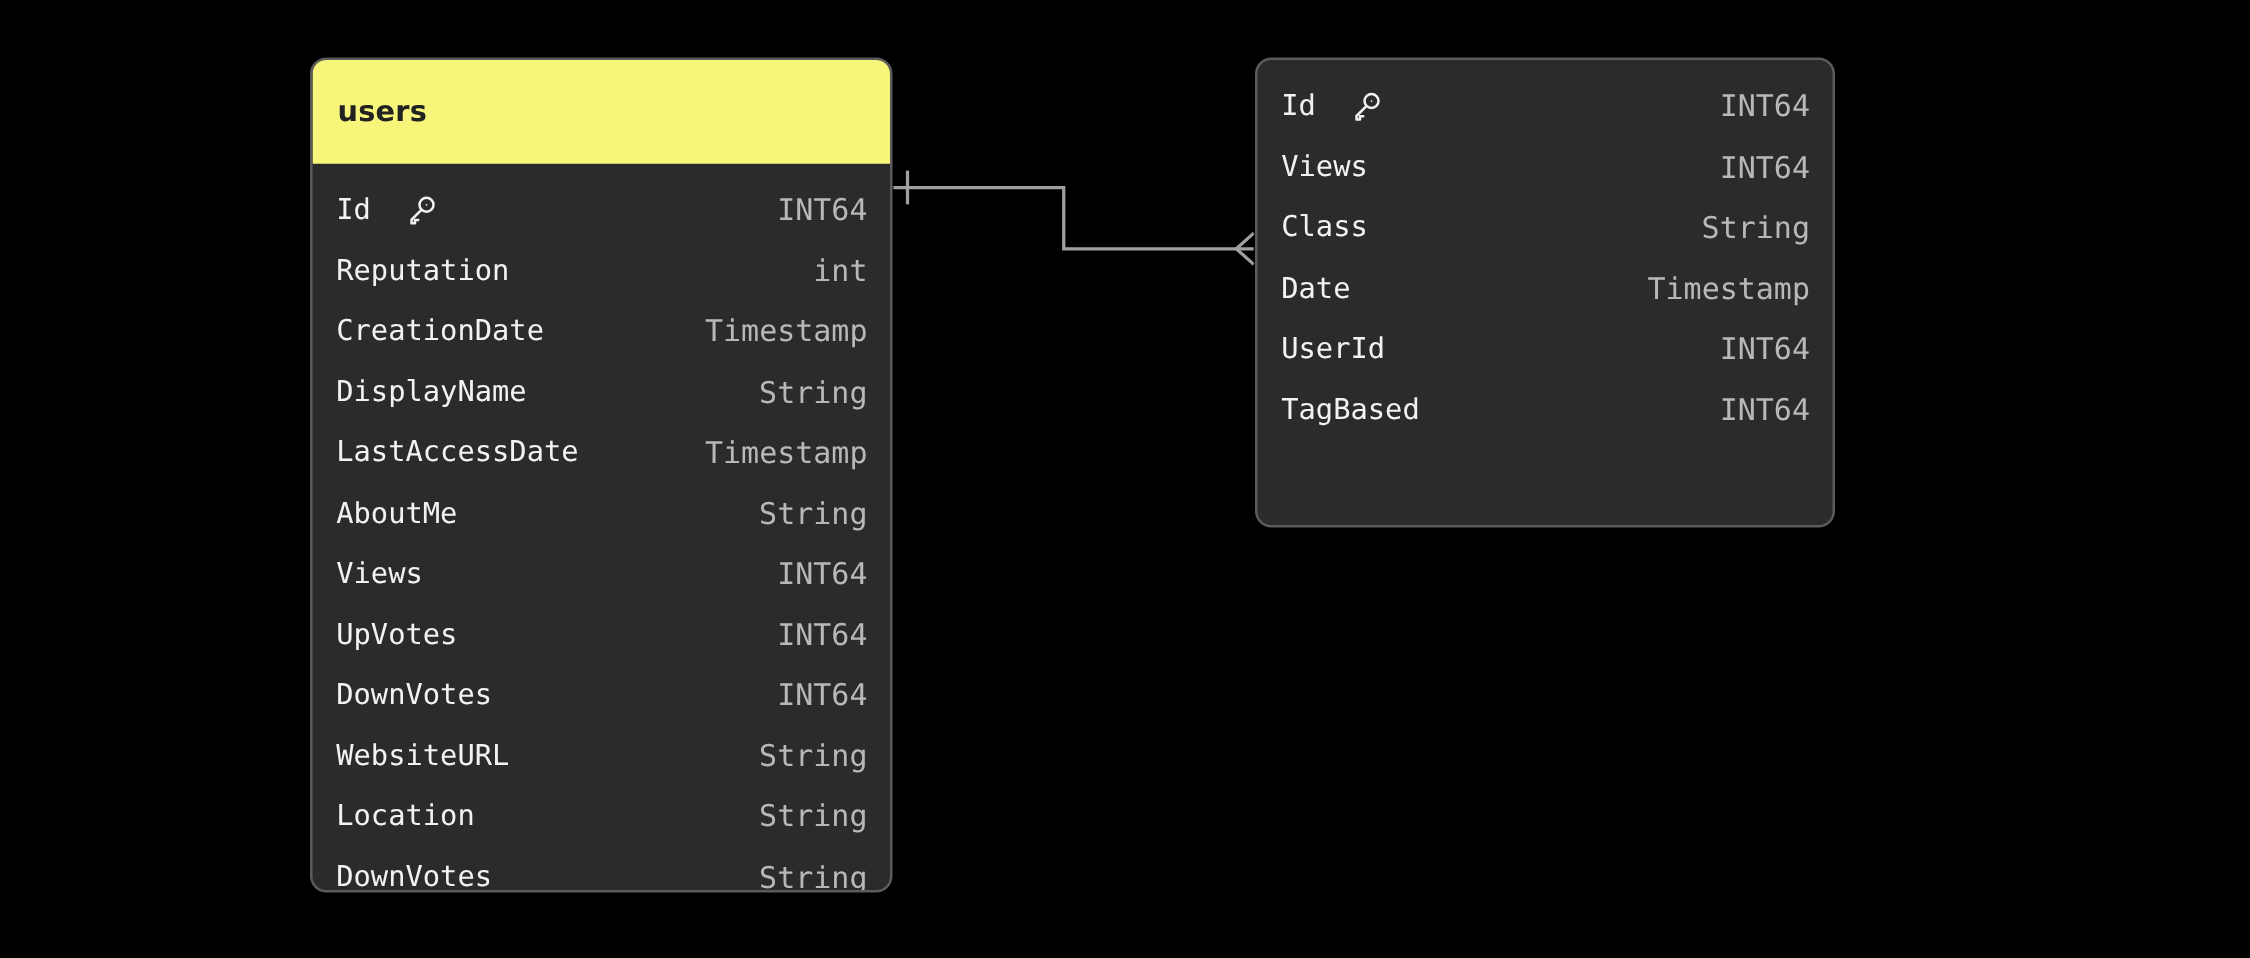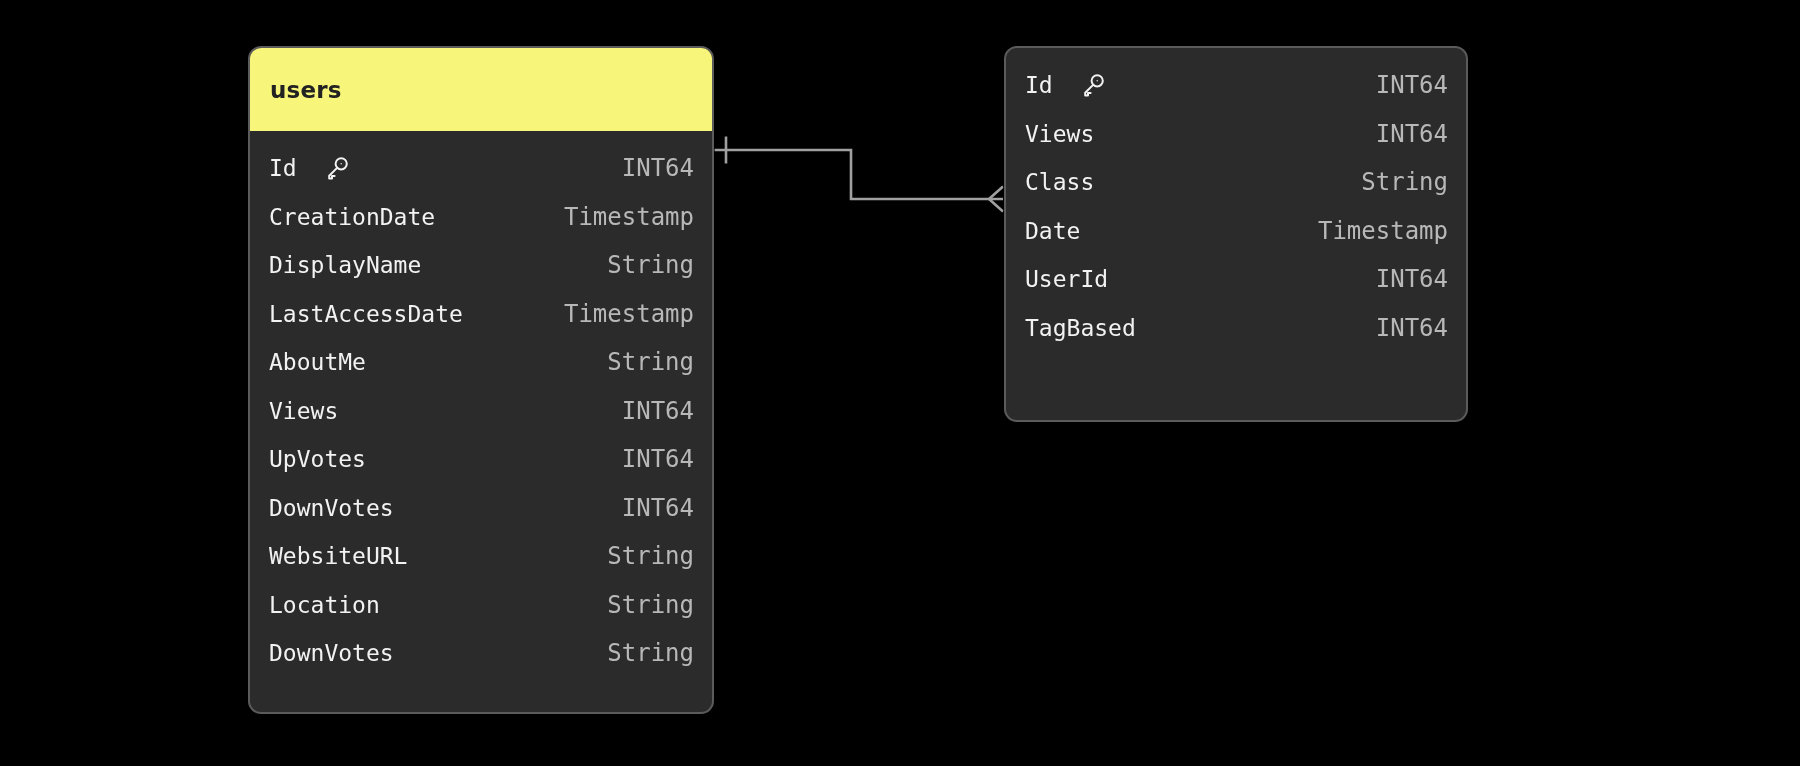--- a/index.html
+++ b/index.html
@@ -106,20 +106,27 @@
               <svg width="27" height="27" viewBox="0 0 27 27" fill="none" stroke="#f2f2f2" stroke-width="2" stroke-linecap="round" stroke-linejoin="round">
                 <circle cx="18.2" cy="8.8" r="5.6"></circle>
                 <circle cx="18.2" cy="8.8" r="0.7" fill="#f2f2f2" stroke="none"></circle>
                 <path d="M 14.1 12.9 L 6.2 20.8 L 6.2 23.6 L 9 23.6 L 9 21 L 11.6 21"></path>
               </svg>
             </span>
           </span>
           <span class="field-type">INT64</span>
         </div>
 
+        <div class="field-row">
+          <span class="field-name">
+            <span>Reputation</span>
+
+          </span>
+          <span class="field-type">int</span>
+        </div>
 
         <div class="field-row">
           <span class="field-name">
             <span>CreationDate</span>
 
           </span>
           <span class="field-type">Timestamp</span>
         </div>
 
         <div class="field-row">

